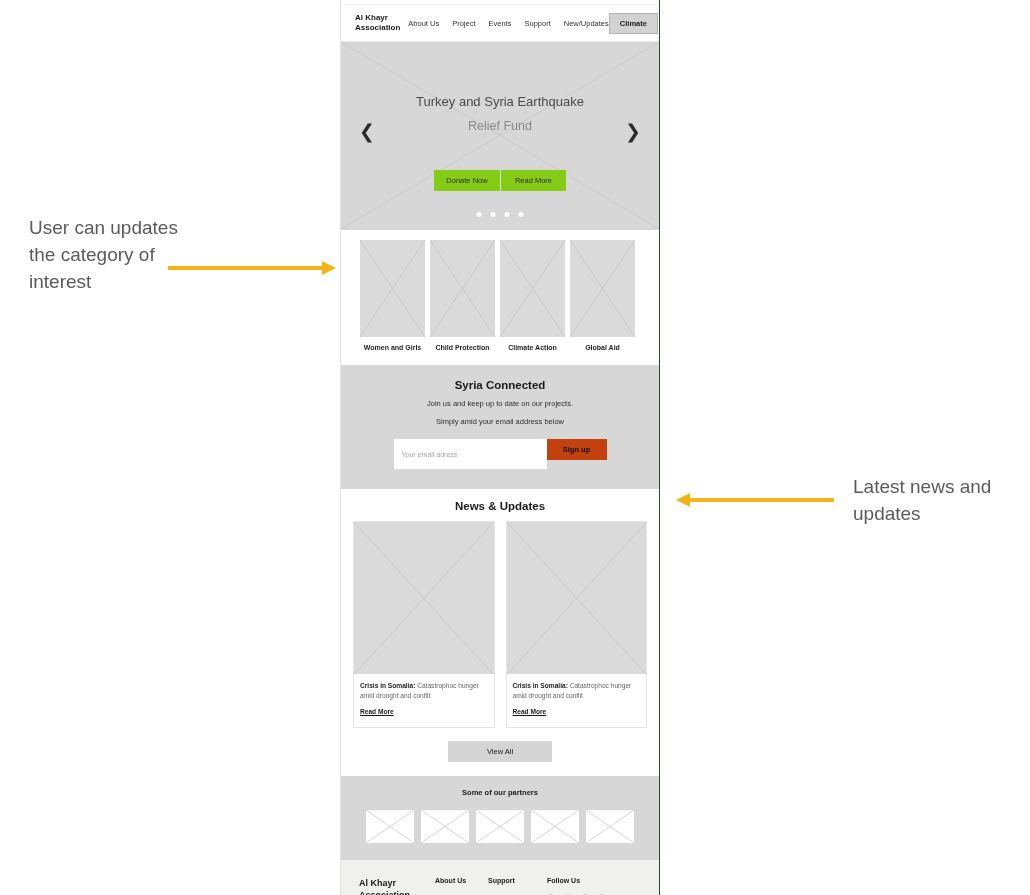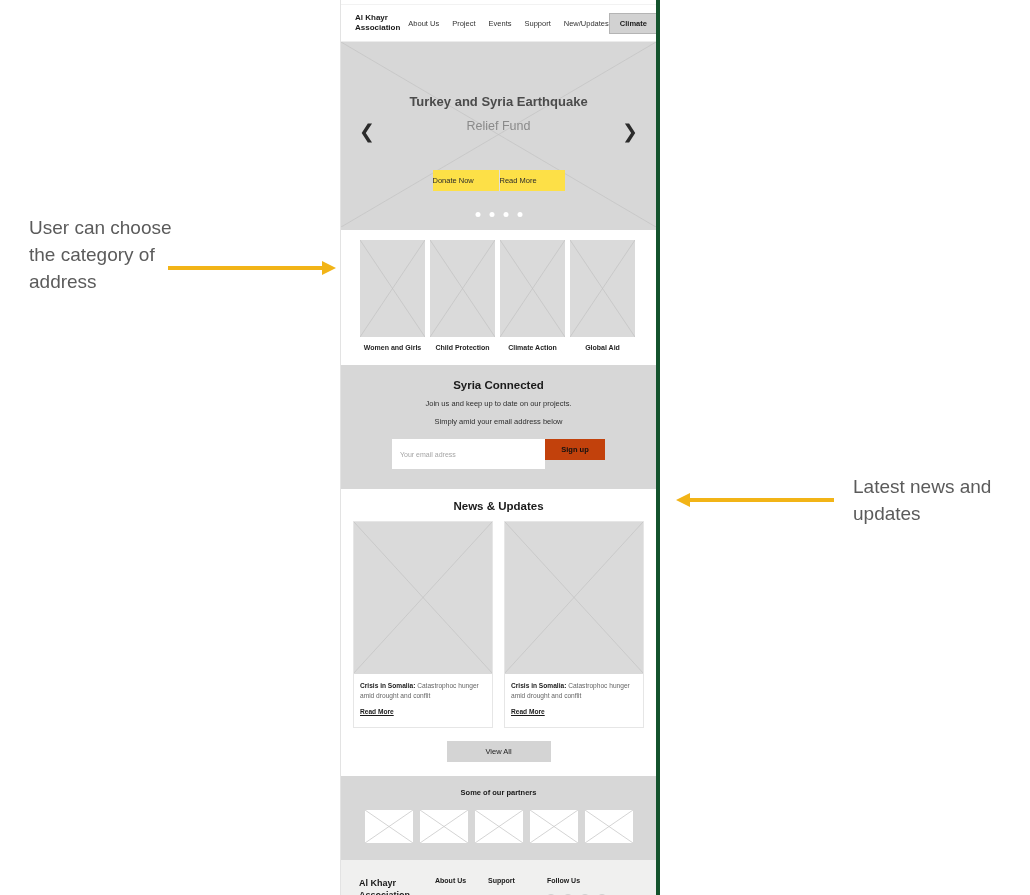--- a/index.html
+++ b/index.html
@@ -22,47 +22,47 @@
                  border-top: 7px solid transparent; border-bottom: 7px solid transparent; }
   .arrow-r { left: 168px; top: 261px; width: 168px; }
   .arrow-r .shaft { left: 0; right: 13px; }
   .arrow-r .head { right: 0; border-left: 14px solid #f2b417; }
   .arrow-l { left: 676px; top: 493px; width: 158px; }
   .arrow-l .shaft { left: 13px; right: 0; }
   .arrow-l .head { left: 0; border-right: 14px solid #f2b417; }
 
   
   .page { position: absolute; left: 340px; top: 0; width: 320px; height: 895px;
-          background: #fff; border-left: 1px solid #e3e3e3; border-right: 4px solid #14532d;
+          background: #fff; border-left: 1px solid #e3e3e3; border-right: 1px solid #14532d;
           overflow: hidden; }
 
   .cut-top { height: 5px; background: #fff; border-bottom: 1px solid #f2f2f2; }
 
   
   .nav { height: 37px; background: #fff; display: flex; align-items: center;
          padding: 0 10px 0 14px; border-bottom: 1px solid #ececec; }
   .brand { font-size: 8px; font-weight: bold; color: #1a1a1a; line-height: 10px; width: 58px; }
   .nav-links { display: flex; gap: 13px; margin-left: 8px; flex: 1; }
   .nav-links span { font-size: 7.5px; color: #333; white-space: nowrap; }
   .donate-btn { background: #d2d2d2; border: 1px solid #b4b4b4; font-size: 7.5px;
                 color: #1a1a1a; font-weight: bold; padding: 5px 10px; }
 
   
   .hero { position: relative; height: 188px; background: #d7d7d7; overflow: hidden; }
   .xcross { position: absolute; inset: 0; pointer-events: none; }
   .xcross line { stroke: #c2c2c2; stroke-width: 0.7; }
   .hero-inner { position: relative; height: 100%; display: flex; flex-direction: column;
                 align-items: center; }
-  .hero-title { margin-top: 52px; font-size: 13px; font-weight: bold; color: #4b4b4b; }
+  .hero-title { margin-top: 52px; font-size: 13px; font-weight: normal; color: #4b4b4b; }
   .hero-sub { margin-top: 10px; font-size: 12.5px; color: #8a8a8a; }
   .chev { position: absolute; top: 78px; font-size: 19px; color: #2b2b2b; }
   .chev-l { left: 18px; } .chev-r { right: 18px; }
   .hero-btns { position: absolute; top: 128px; left: 50%; transform: translateX(-50%); display: flex; }
-  .hero-btns div { background: #fde047; font-size: 7.5px; color: #2b2b2b;
-                   padding: 6px 0; width: 66px; }
+  .hero-btns div { background: #84cc16; font-size: 7.5px; color: #2b2b2b;
+                   padding: 6px 0; width: 66px; text-align: center; }
   .hero-btns div + div { border-left: 1px solid #e0e0e0; }
   .dots { position: absolute; top: 170px; left: 50%; transform: translateX(-50%); display: flex; gap: 9px; }
   .dots i { width: 5px; height: 5px; border-radius: 50%; background: #fff; display: block; }
 
   
   .cats-wrap { background: #fff; padding: 10px 0 14px; }
   .cats { display: flex; gap: 5px; padding: 0 19px; }
   .cat { width: 65px; }
   .cat .ph { position: relative; height: 97px; background: #dadada; }
   .cat .lbl { margin-top: 7px; font-size: 7px; font-weight: bold; color: #1f1f1f; text-align: center; }
@@ -110,21 +110,21 @@
   .fsocial { margin-left: 6px; }
   .fsocial .h { font-size: 7px; font-weight: bold; color: #1a1a1a; }
   .sdots { display: flex; gap: 9px; margin-top: 10px; }
   .sdots i { width: 8px; height: 8px; border-radius: 50%; background: #d2d2d2; display: block; }
 </style>
 </head>
 <body>
 
 <div class="canvas">
 
-  <div class="annot annot-left">User can choose the category of address</div>
+  <div class="annot annot-left">User can updates the category of interest</div>
   <div class="arrow arrow-r">
     <div class="shaft"></div>
       <div class="head"></div>
   </div>
 
   <div class="annot annot-right">Latest news and updates</div>
   <div class="arrow arrow-l">
     <div class="shaft"></div>
       <div class="head"></div>
   </div>

